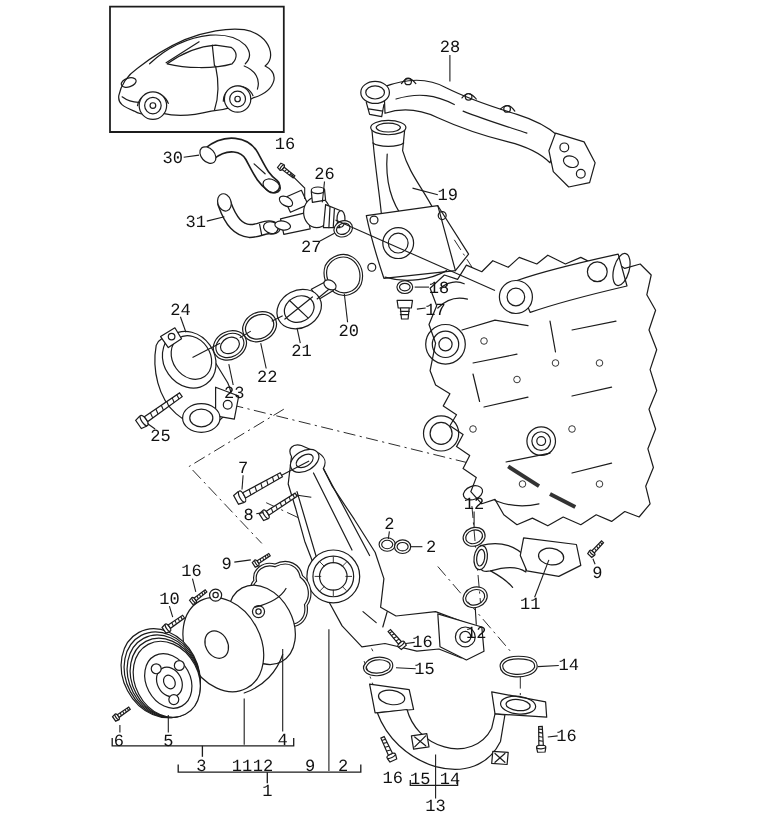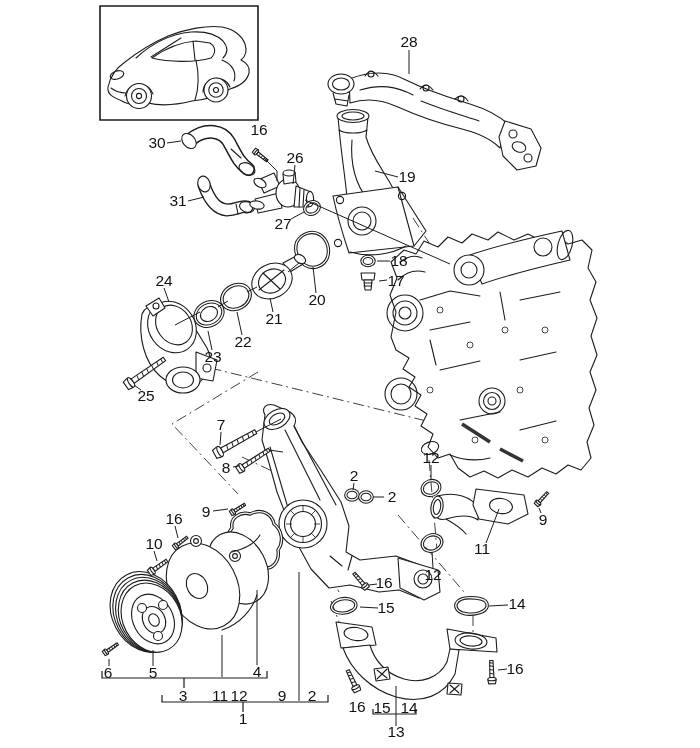--- a/index.html
+++ b/index.html
@@ -1,17 +1,17 @@
 <!DOCTYPE html>
 <html><head>
 <meta charset="utf-8">
 <style>
   html,body{margin:0;padding:0;background:#fff;}
   .stage{position:relative;width:700px;height:748px;background:#fff;overflow:hidden;
-         font-family:Liberation Sans, sans-serif;}
+         font-family:Liberation Mono, monospace;}
   svg{display:block}
   svg *{vector-effect:non-scaling-stroke;}
   .ln{stroke:#1c1c1c;stroke-width:1.1;fill:none;stroke-linecap:round;stroke-linejoin:round;}
   .lnw{stroke:#1c1c1c;stroke-width:1.1;fill:#fff;stroke-linecap:round;stroke-linejoin:round;}
   .thin{stroke:#1c1c1c;stroke-width:0.8;fill:none;}
   .leader{stroke:#1c1c1c;stroke-width:1;fill:none;}
   .dash{stroke:#2a2a2a;stroke-width:0.9;fill:none;stroke-dasharray:11 4 2 4;}
   .ringO{stroke:#1c1c1c;stroke-width:3.4;fill:none;}
   .ringI{stroke:#fff;stroke-width:1.3;fill:none;}
   .lbl{font-size:15.5px;fill:#111;text-anchor:middle;}

